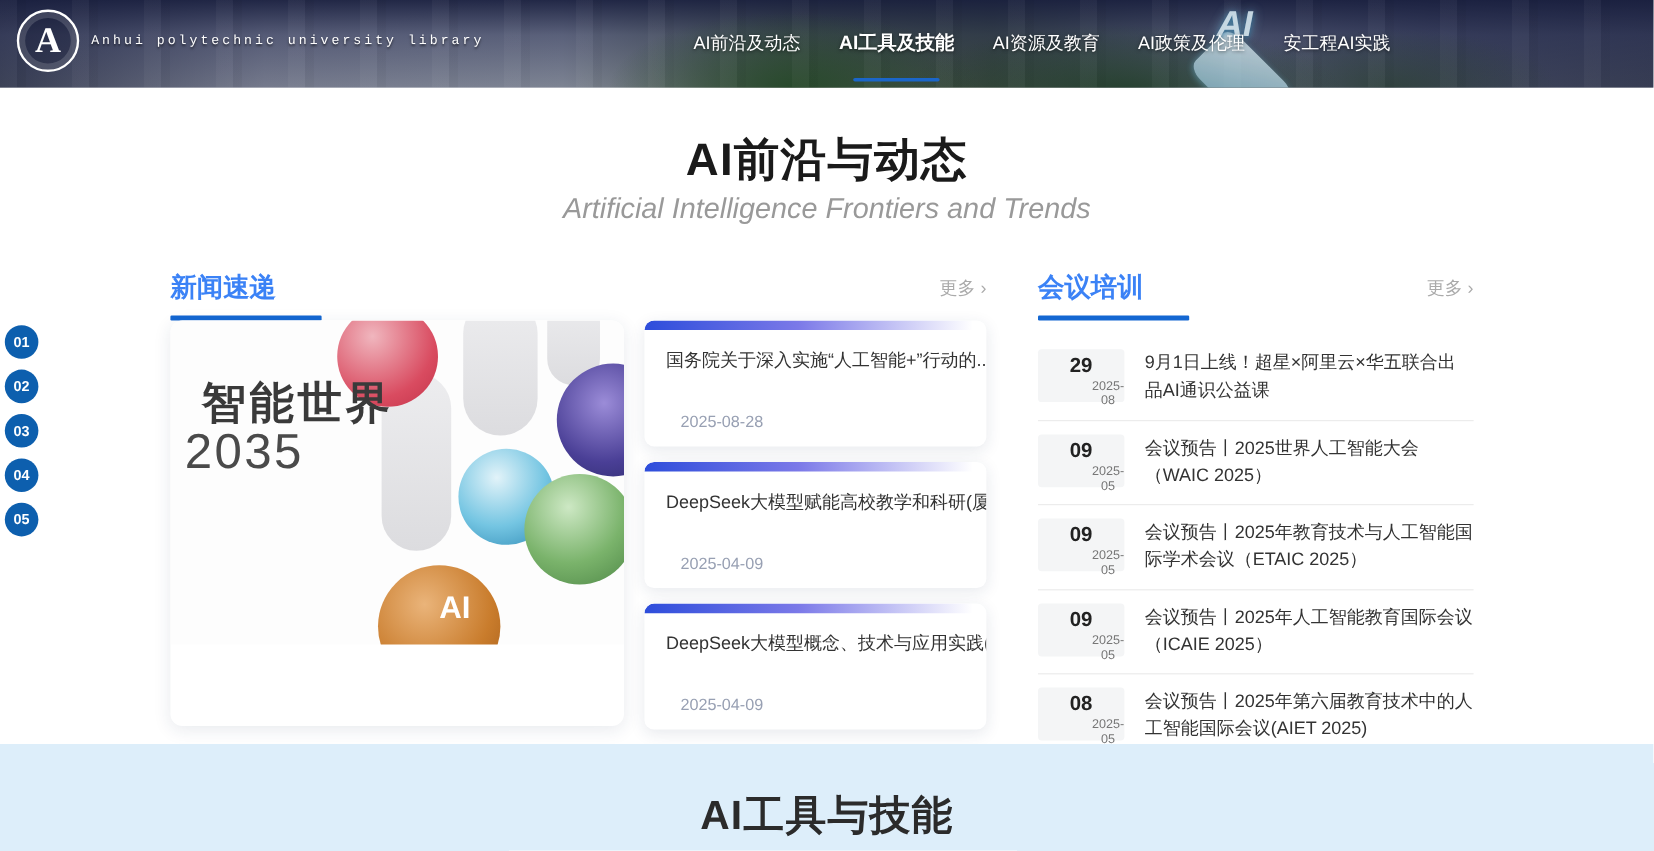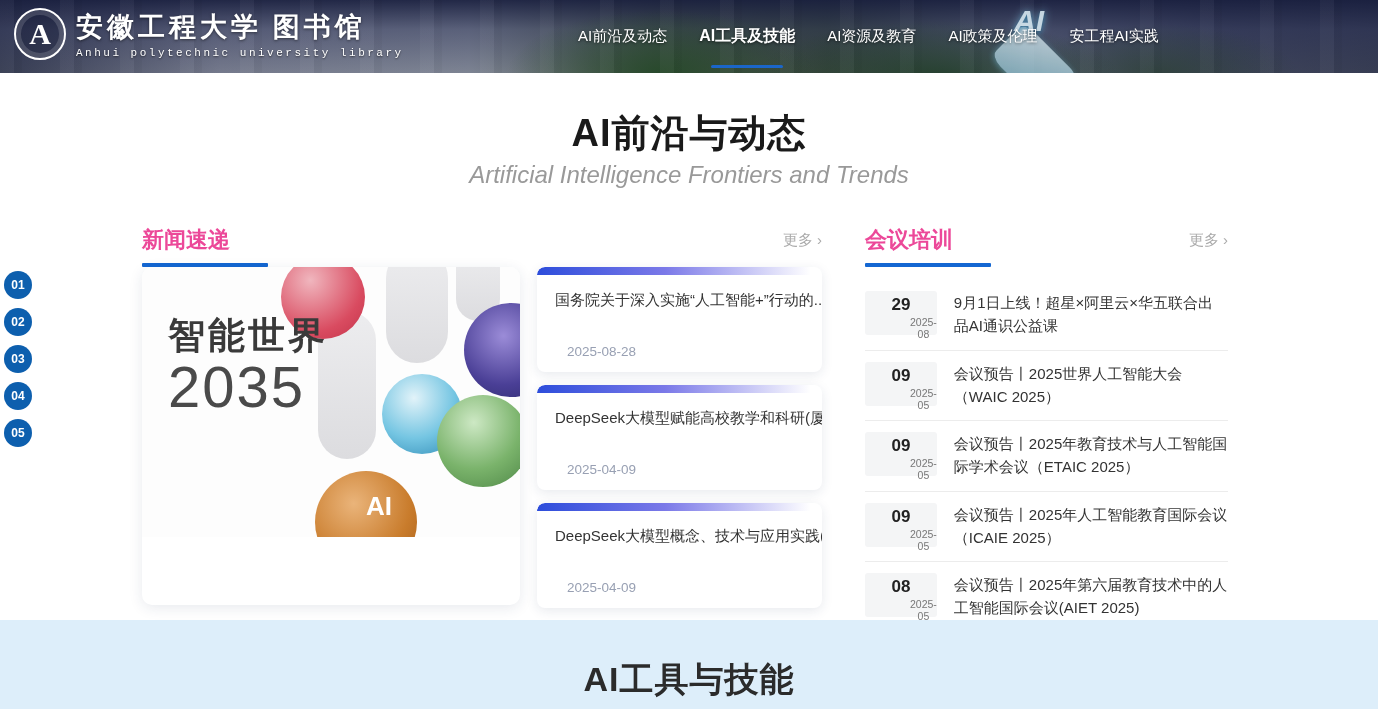--- a/index.html
+++ b/index.html
@@ -40,21 +40,21 @@
     text-shadow:0 2px 4px rgba(40,120,160,.8), 0 0 10px rgba(160,230,255,.7); }
 
   
   .hero-title { position:absolute; left:0; top:108px; width:100%; text-align:center;
     font-size:38px; font-weight:bold; color:#1a1a1a; letter-spacing:1px; }
   .hero-sub { position:absolute; left:0; top:161px; width:100%; text-align:center;
     font-size:24px; font-style:italic; color:#999; }
 
   
   .sec-head { position:relative; height:42px; }
-  .sec-title { font-size:22px; font-weight:bold; color:#ec4899; display:inline-block; padding-bottom:8px; }
+  .sec-title { font-size:22px; font-weight:bold; color:#3b82f6; display:inline-block; padding-bottom:8px; }
   .sec-underline { width:126px; height:4px; background:#1467d2; border-radius:1px; }
   .more { position:absolute; right:0; top:6px; color:#aaa; font-size:15px; text-decoration:none; cursor:pointer; }
   .more .chev { margin-left:4px; font-size:15px; }
 
   
   .news { position:absolute; left:142px; top:225px; width:680px; }
   .news-body { position:relative; margin-top:0; display:flex; gap:17px; }
   .featured-card { width:378px; height:338px; background:#fff; border-radius:10px; overflow:hidden;
     box-shadow:0 3px 14px rgba(30,50,90,.10); cursor:pointer; }
   .fimg { position:relative; width:378px; height:270px; background:#fdfdfd; overflow:hidden; }
@@ -69,21 +69,21 @@
     background:radial-gradient(circle at 42% 35%, #9b8cd8, #4a3f96 60%, #2c2a6a); }
   .sp-blue { left:240px; top:107px; width:80px; height:80px;
     background:radial-gradient(circle at 40% 30%, #e2f3f9, #74c5e2 55%, #2f8ab5); }
   .sp-green { left:295px; top:128px; width:92px; height:92px;
     background:radial-gradient(circle at 40% 30%, #cde8c4, #7ab36b 55%, #4c8545); }
   .sp-orange { left:173px; top:204px; width:102px; height:102px;
     background:radial-gradient(circle at 38% 32%, #eab47a, #c97c2c 60%, #a45c18);
     display:flex; align-items:flex-start; justify-content:center; }
   .sp-orange .ai-lab { margin-top:20px; margin-left:26px; color:#fff; font-size:26px; font-weight:bold; }
   .fimg-t1 { position:absolute; left:26px; top:44px; font-size:37px; font-weight:bold; color:#3a3a3a; letter-spacing:3px; }
-  .fimg-t2 { position:absolute; left:26px; top:86px; font-size:58px; font-weight:300; color:#4a4a4a; letter-spacing:2px; }
+  .fimg-t2 { position:absolute; left:12px; top:86px; font-size:41px; font-weight:300; color:#4a4a4a; letter-spacing:2px; }
   .fcap { padding:12px 20px 0; font-size:16px; color:#333; }
 
   .news-list { width:285px; display:flex; flex-direction:column; gap:13px; }
   .news-card { position:relative; width:285px; height:105px; background:#fff; border-radius:8px;
     box-shadow:0 3px 12px rgba(30,50,90,.10); overflow:hidden; cursor:pointer; }
   .news-card .bar { height:8px; border-radius:8px 8px 0 0;
     background:linear-gradient(90deg, #2d4ddb 0%, #7b79e8 45%, rgba(255,255,255,0) 96%); }
   .nc-title { padding:16px 18px 0; font-size:15px; color:#333; white-space:nowrap; overflow:hidden; }
   .nc-date { position:absolute; left:30px; bottom:13px; font-size:13.5px; color:#98a0b3; }
 
@@ -111,21 +111,20 @@
 
 <div class="page">
 
   <header>
     <div class="hdr-cols"></div>
     <div class="logo">
       <div class="emblem">
         <span>A</span>
       </div>
       <div class="logo-text">
-        <div class="logo-zh">安徽工程大学 图书馆</div>
         <div class="logo-en">Anhui polytechnic university library</div>
       </div>
     </div>
     <div class="ufo">
       <div class="plate"></div>
       <div class="ai">AI</div>
     </div>
     <nav class="main-nav">
       <a class="nav-item">AI前沿及动态</a>
       <a class="nav-item active">AI工具及技能</a>

